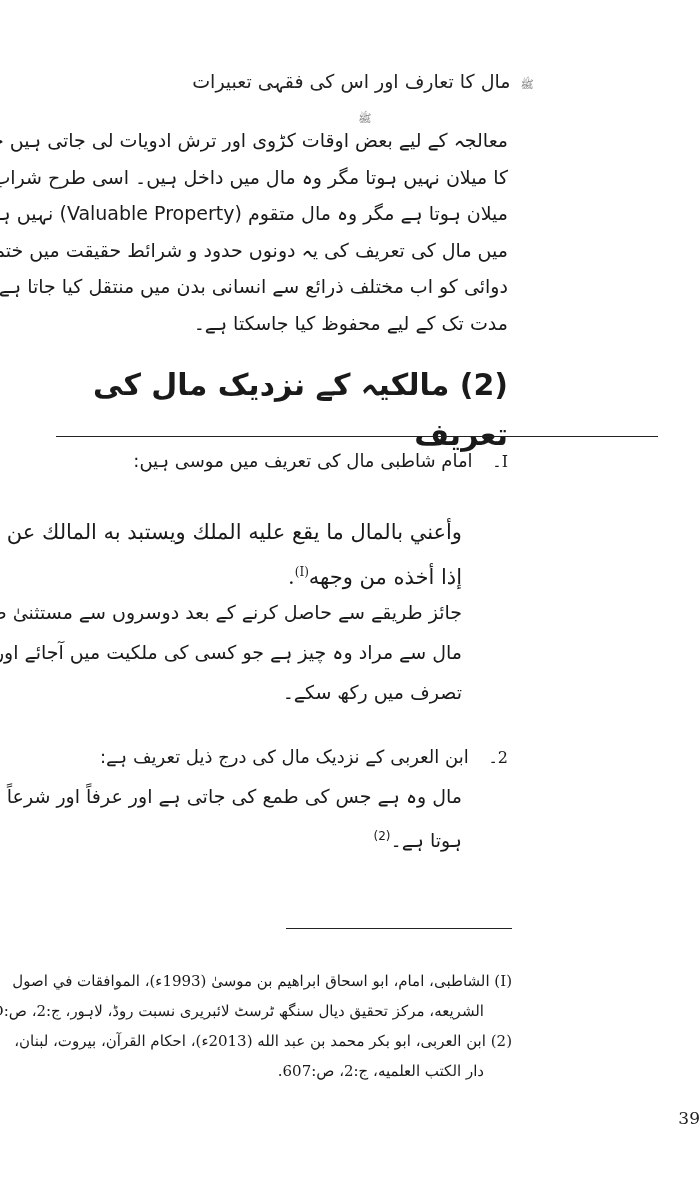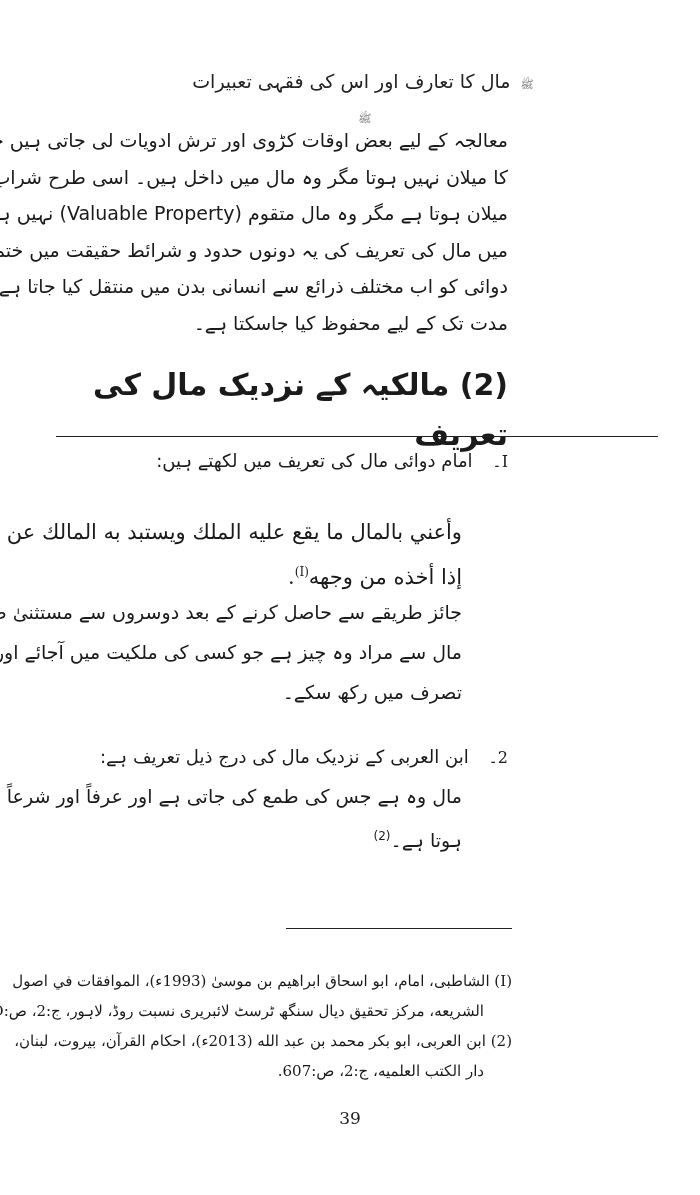--- a/index.html
+++ b/index.html
@@ -28,21 +28,21 @@
     .item { position: absolute; right: 44px; width: 600px; font-size: 18px; line-height: 30px; text-align: right; }
     .item .num { font-family: "DejaVu Serif", serif; font-size: 16px; margin-left: 14px; }
     .quote { position: absolute; right: 90px; width: 520px; font-size: 21px; line-height: 40px; text-align: right; font-family: "DejaVu Serif", serif; }
     .quote .line, .block .line { display: block; white-space: nowrap; }
     .block { position: absolute; right: 90px; width: 530px; font-size: 19px; line-height: 40px; text-align: right; }
     sup.ref { font-size: 12px; vertical-align: super; }
     .fn-rule { position: absolute; top: 928px; right: 40px; width: 226px; height: 0; border-top: 1.5px solid #222; }
     .footnotes { position: absolute; top: 930px; right: 40px; width: 620px; font-family: "DejaVu Serif", serif; font-size: 15px; line-height: 30px; text-align: right; margin-top: 36px; }
     .footnotes .line { display: block; white-space: nowrap; }
     .footnotes .indent { padding-right: 28px; }
-    .pagenum { position: absolute; top: 1108px; left: 0; width: 700px; text-align: center; font-family: "DejaVu Serif", serif; font-size: 17px; color: #222; }
+    .pagenum { position: absolute; top: 1108px; left: 0; width: 700px; text-align: right; font-family: "DejaVu Serif", serif; font-size: 17px; color: #222; }
   </style>
 </head>
 <body>
 
 <div class="page">
 
   <div class="header rtl">
     <span class="orn">ﷺ</span>
     <span>مال کا تعارف اور اس کی فقہی تعبیرات</span>
     <span class="orn">ﷺ</span>
@@ -55,21 +55,21 @@
     <span class="line">میں مال کی تعریف کی یہ دونوں حدود و شرائط حقیقت میں ختم ہو چکی ہیں، جیسے کڑوی</span>
     <span class="line">دوائی کو اب مختلف ذرائع سے انسانی بدن میں منتقل کیا جاتا ہے اور سبزیوں کو بھی طویل</span>
     <span class="line">مدت تک کے لیے محفوظ کیا جاسکتا ہے۔</span>
   </div>
 
   <div class="heading rtl">(2) مالکیہ کے نزدیک مال کی تعریف</div>
   <div class="heading-rule"></div>
 
   <div class="item rtl" style="top:446px;">
     <span class="num">I۔</span>
-    <span>امام دوائی مال کی تعریف میں لکھتے ہیں:</span>
+    <span>امام شاطبی مال کی تعریف میں موسی ہیں:</span>
   </div>
 
   <div class="quote rtl" style="top:492px;margin-top:20px;">
     <span class="line">وأعني بالمال ما يقع عليه الملك ويستبد به المالك عن غيره</span>
     <span class="line"><span>إذا أخذه من وجهه</span><sup class="ref">(I)</sup>.</span>
   </div>
 
   <div class="block rtl" style="top:592px;">
     <span class="line">جائز طریقے سے حاصل کرنے کے بعد دوسروں سے مستثنیٰ طور پر اپنے</span>
     <span class="line">مال سے مراد وہ چیز ہے جو کسی کی ملکیت میں آجائے اور مالک اسے</span>

